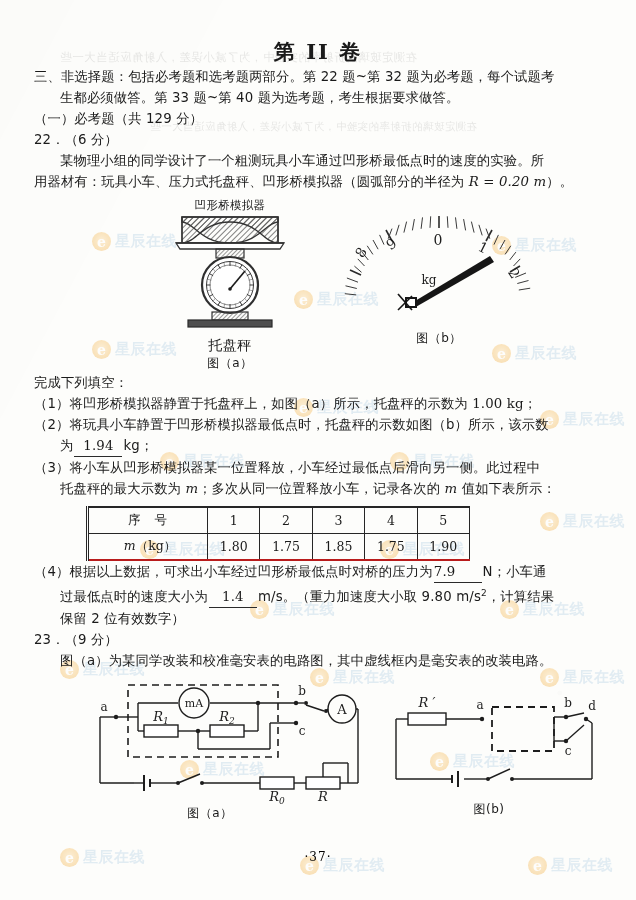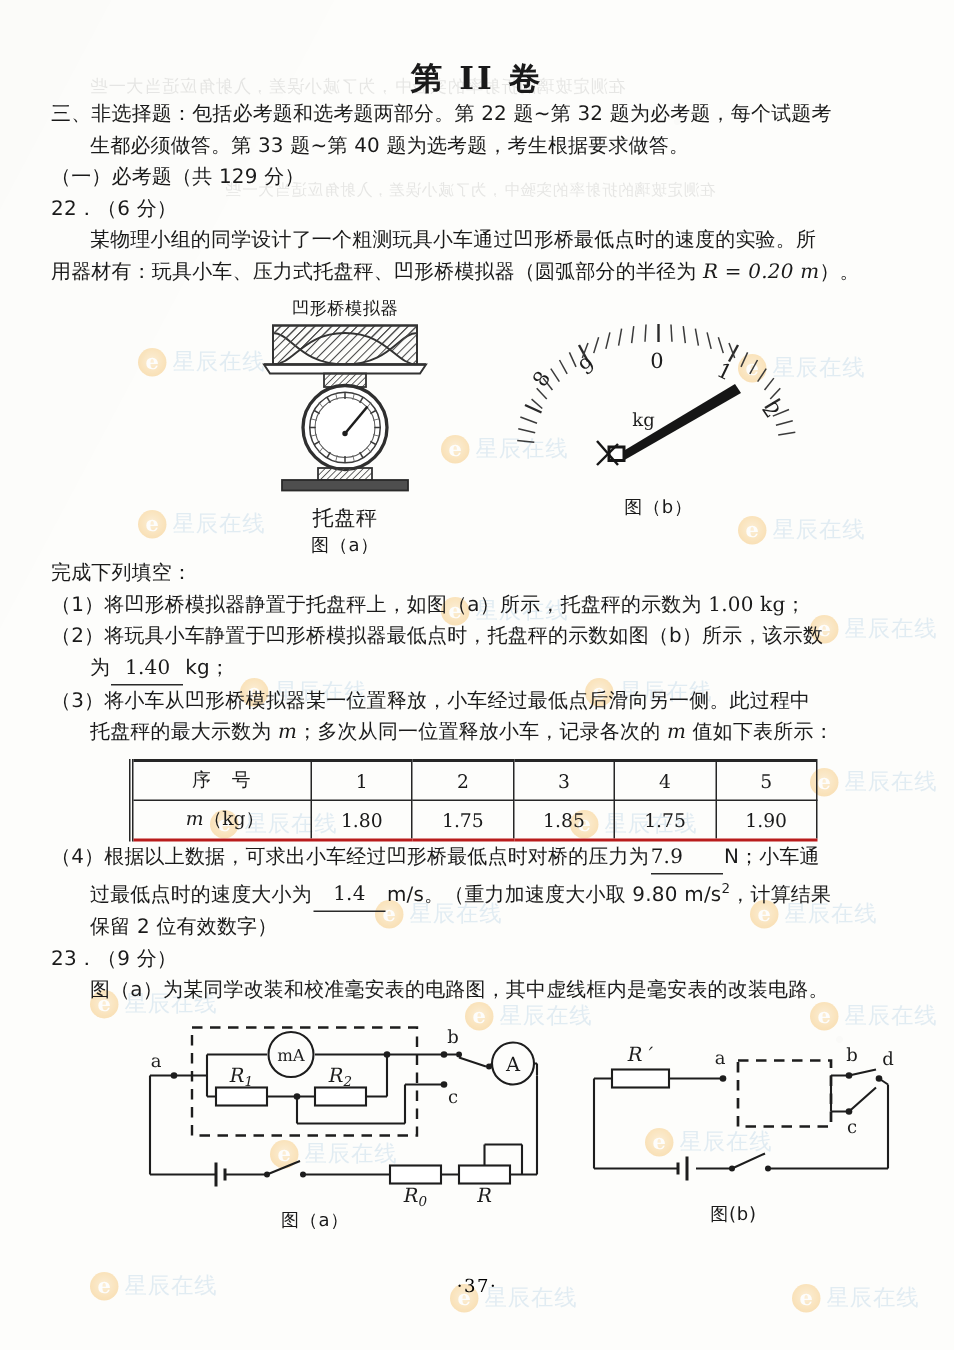--- a/index.html
+++ b/index.html
@@ -51,21 +51,21 @@
   .wm .wm-e::after {
     content: "e";
     position: absolute; inset: 0;
     display: flex; align-items: center; justify-content: center;
     font-family: "DejaVu Serif", "Liberation Serif", serif;
     font-size: 14px; font-weight: 700; color: #ffffff;
     line-height: 1;
   }
   .wm .wm-txt {
     font-family: "DejaVu Sans", "Liberation Sans", sans-serif;
-    font-size: 15px; font-weight: 400;
+    font-size: 15px; font-weight: 700;
     color: #b9d3e6;
     letter-spacing: .5px;
     white-space: nowrap;
   }
 
   
   .bleed {
     position: absolute;
     pointer-events: none; user-select: none;
     color: rgba(120,120,120,.17);
@@ -141,21 +141,21 @@
   .fig-label {
     text-align: center;
     font-size: 12px;
     letter-spacing: .5px;
   }
 
   
   table.data {
     border-collapse: collapse;
     margin: 7px 0 0 52px;
-    width: 459px;
+    width: 384px;
     table-layout: fixed;
     padding-left: 48px;
   }
   table.data td {
     border: 1px solid #262626;
     height: 23px;
     text-align: center;
     font-size: 12.5px;
     font-family: "DejaVu Serif", "Liberation Serif", serif;
   }
@@ -440,21 +440,21 @@
         </svg>
         <div class="fig-label" style="margin-top:-2px;">图（b）</div>
       </div>
     </div>
 
     <p class="para ind-0" style="margin-top:2px;">完成下列填空：</p>
 
     <p class="para hang mt4"><span>（1）</span><span>将凹形桥模拟器静置于托盘秤上，如图（a）所示，托盘秤的示数为 </span><span class="mathup">1.00 kg</span><span>；</span></p>
 
     <p class="para hang mt4"><span>（2）</span><span>将玩具小车静置于凹形桥模拟器最低点时，托盘秤的示数如图（b）所示，该示数</span></p>
-    <p class="para blk-ind"><span>为</span><span class="ans">1.40</span><span>kg；</span></p>
+    <p class="para blk-ind"><span>为</span><span class="ans">1.94</span><span>kg；</span></p>
 
     <p class="para hang mt4"><span>（3）</span><span>将小车从凹形桥模拟器某一位置释放，小车经过最低点后滑向另一侧。此过程中</span></p>
     <p class="para blk-ind"><span>托盘秤的最大示数为 </span><span class="mathit">m</span><span>；多次从同一位置释放小车，记录各次的 </span><span class="mathit">m</span><span> 值如下表所示：</span></p>
 
     <table class="data">
       <tbody>
           <tr>
         <td class="hdr-lbl">序  号</td>
         <td>1</td>
         <td>2</td>

